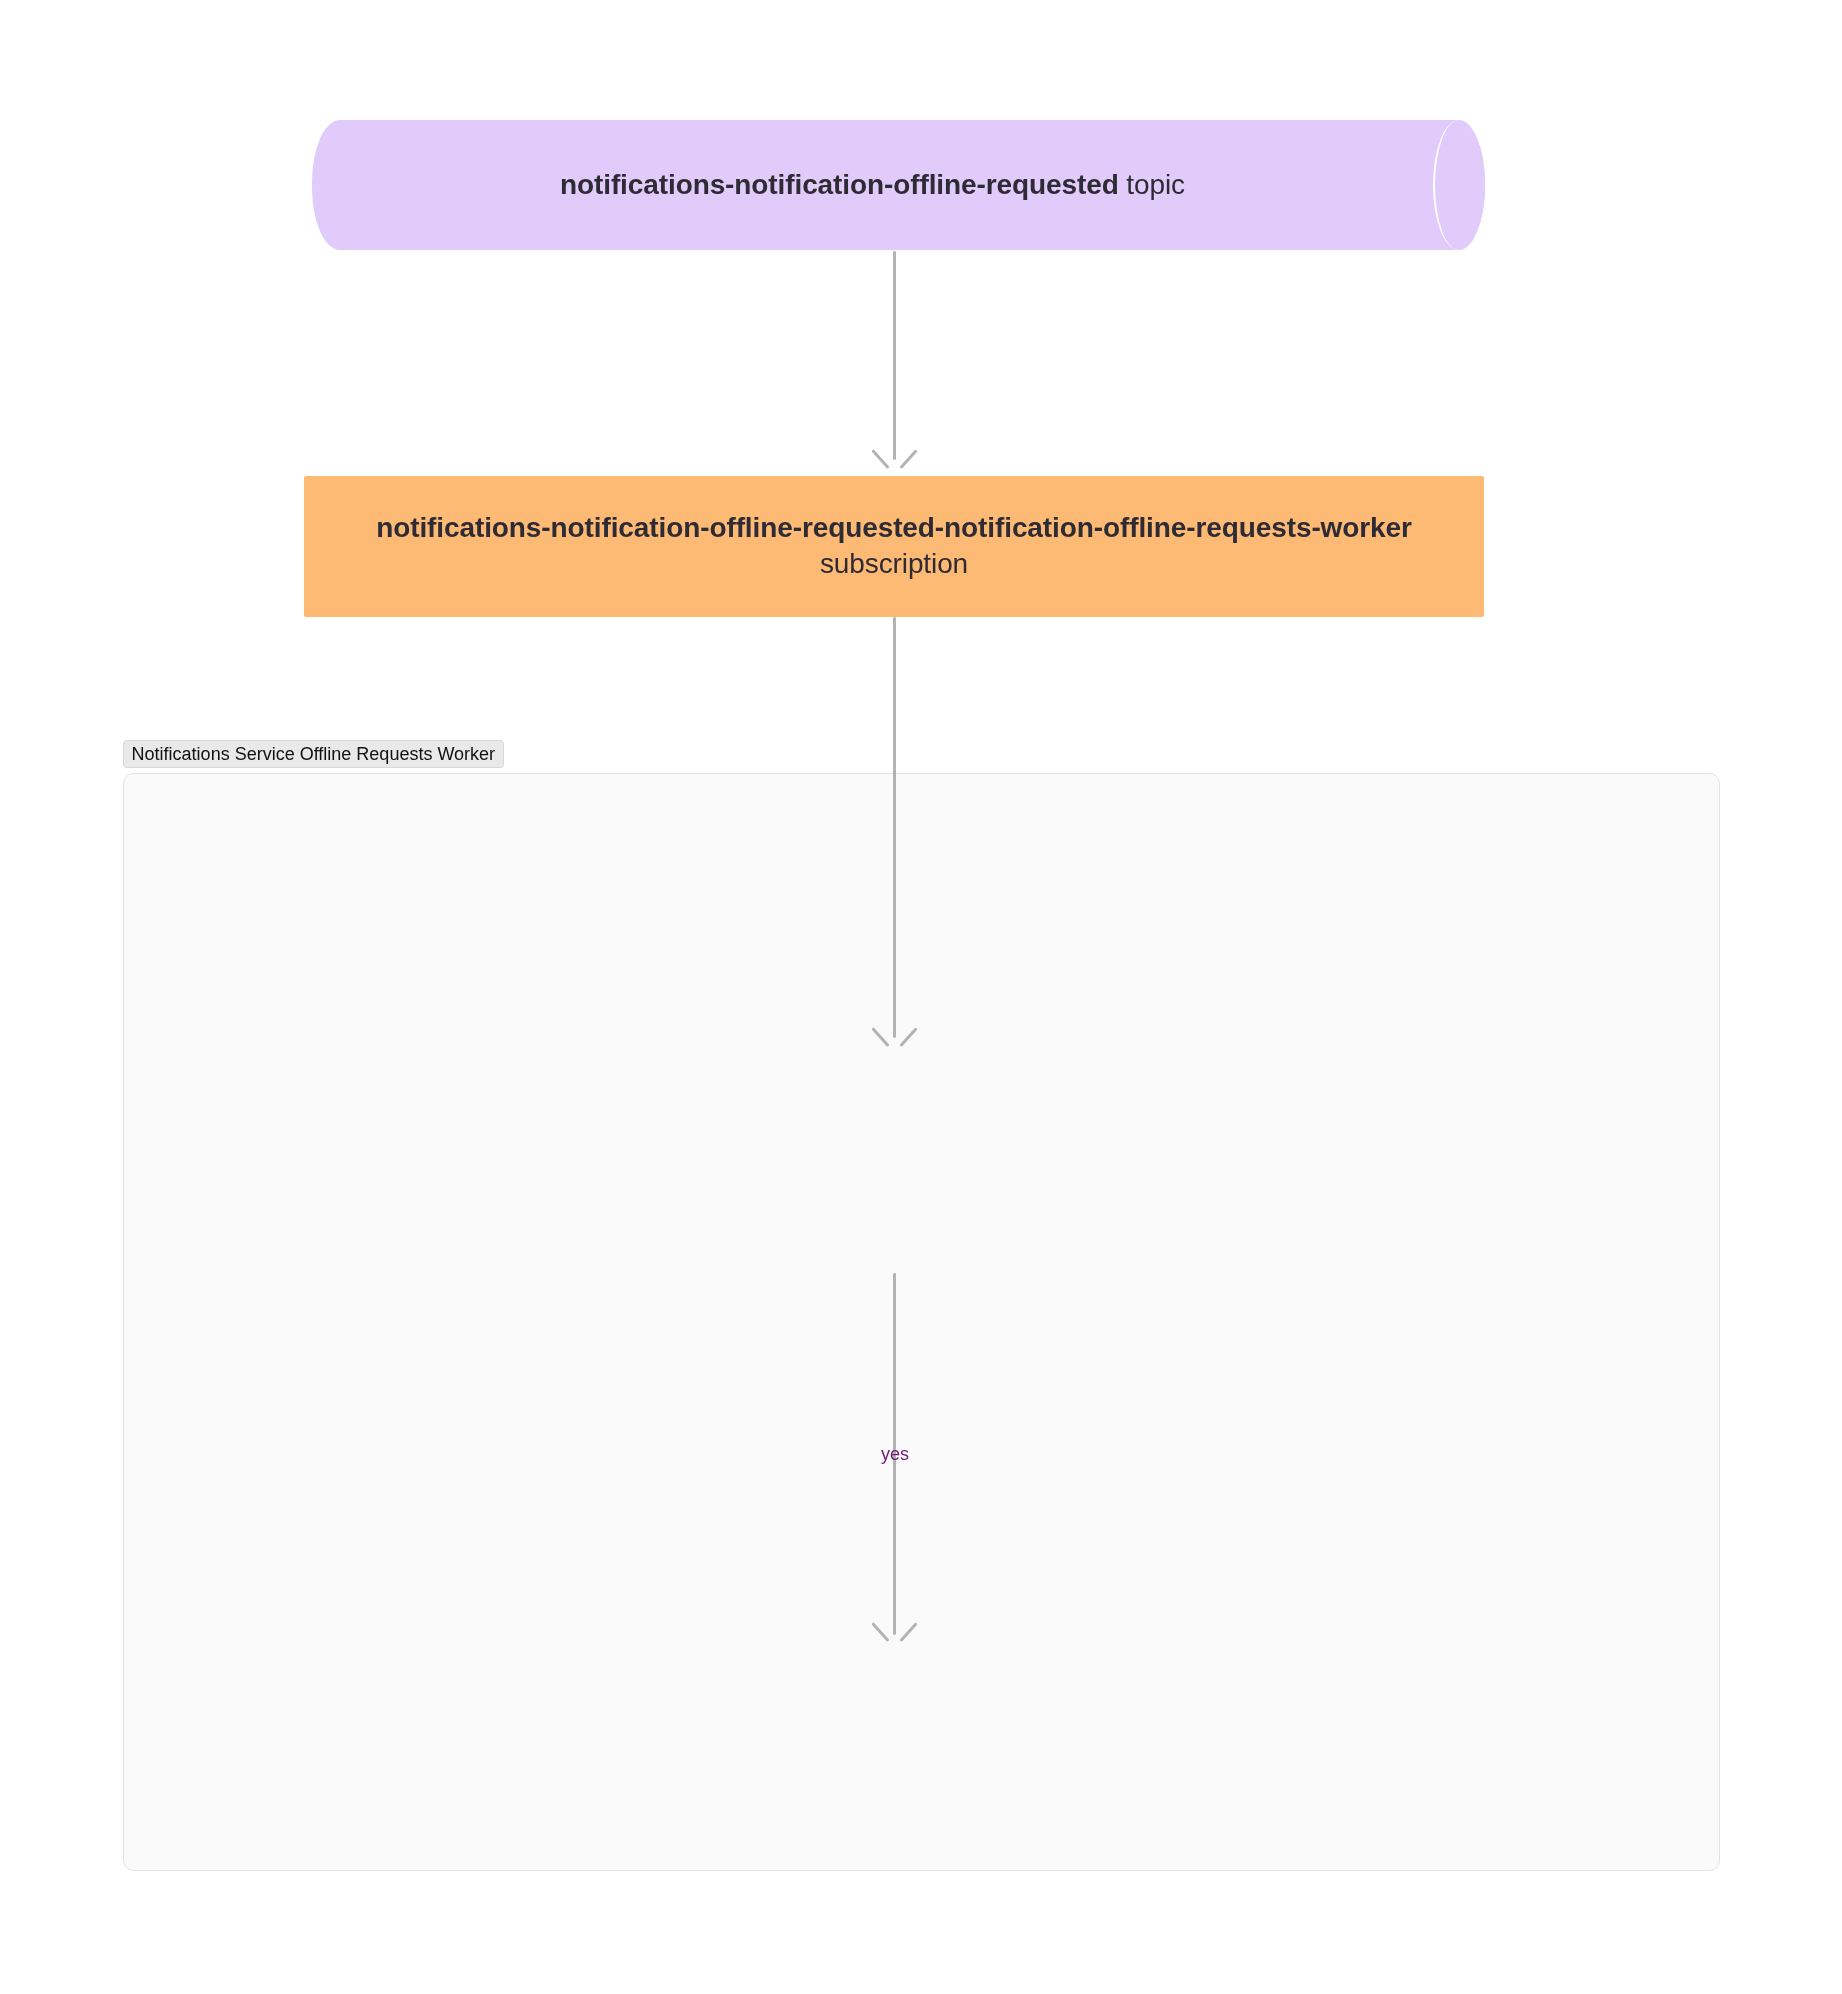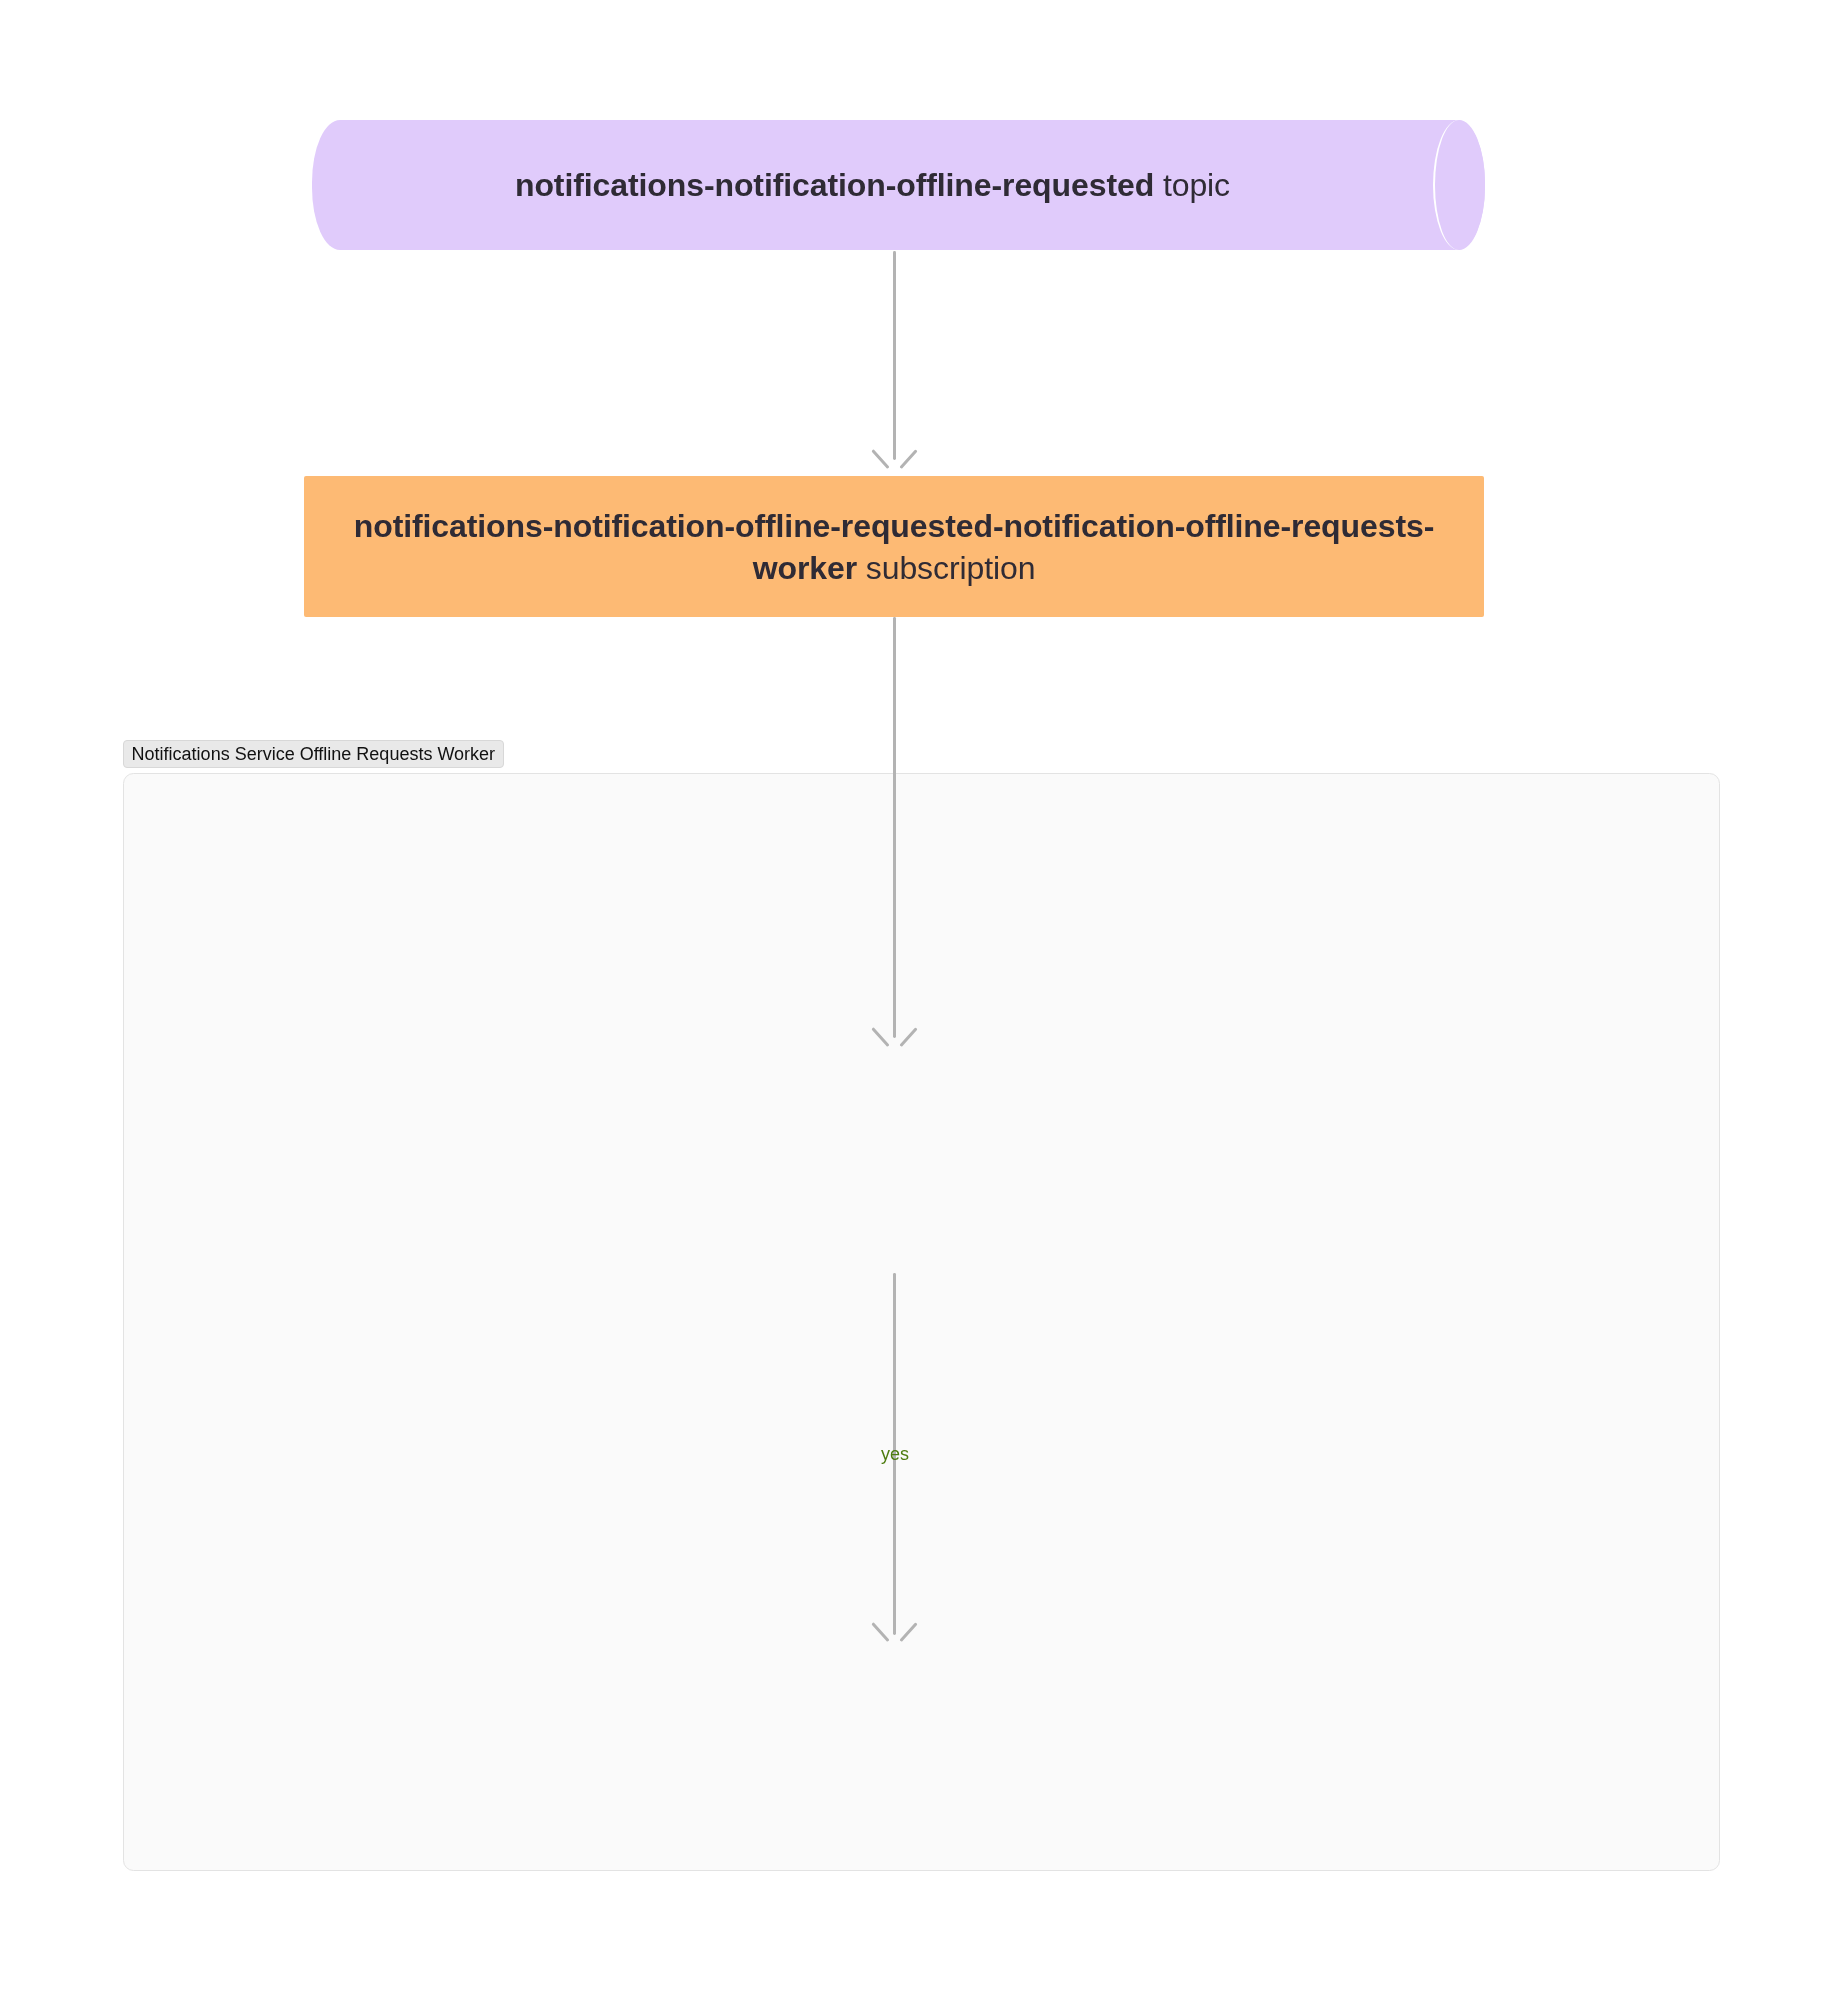--- a/index.html
+++ b/index.html
@@ -22,21 +22,21 @@
 
   
   .node-label {
     position: absolute;
     left: 0;
     right: 0;
     top: 50%;
     transform: translateY(-50%);
     text-align: center;
     color: #2f2b35;
-    font-size: 32px;
+    font-size: 28px;
     line-height: 1.32;
     letter-spacing: -0.1px;
     padding: 0 28.6px;
     box-sizing: border-box;
     word-break: break-word;
   }
   .node-label b { font-weight: 700; }
   .node-label span.reg { font-weight: 400; }
 
   
@@ -136,21 +136,21 @@
     height: 24px;
     background: #b3b3b3;
     border-radius: 1.4px;
     top: 3.8px;
   }
   .arrowhead::before { left: 9px; transform: rotate(-42deg); transform-origin: 50% 100%; }
   .arrowhead::after  { left: 21.4px; transform: rotate(42deg);  transform-origin: 50% 100%; }
 
   .edge-label {
     position: absolute;
-    color: #4d7c0f;
+    color: #701a75;
     font-size: 18px;
     line-height: 1;
     text-align: center;
     white-space: nowrap;
   }
 </style>
 </head>
 <body>
 
 <div id="canvas">

